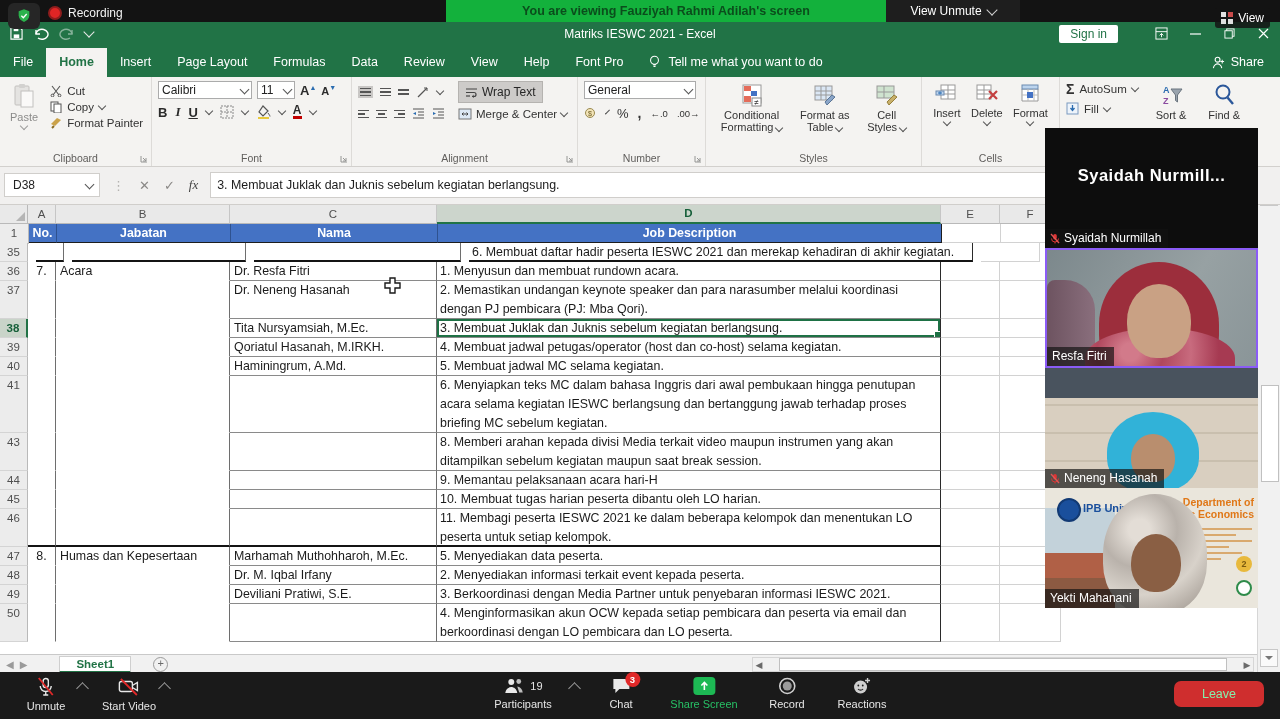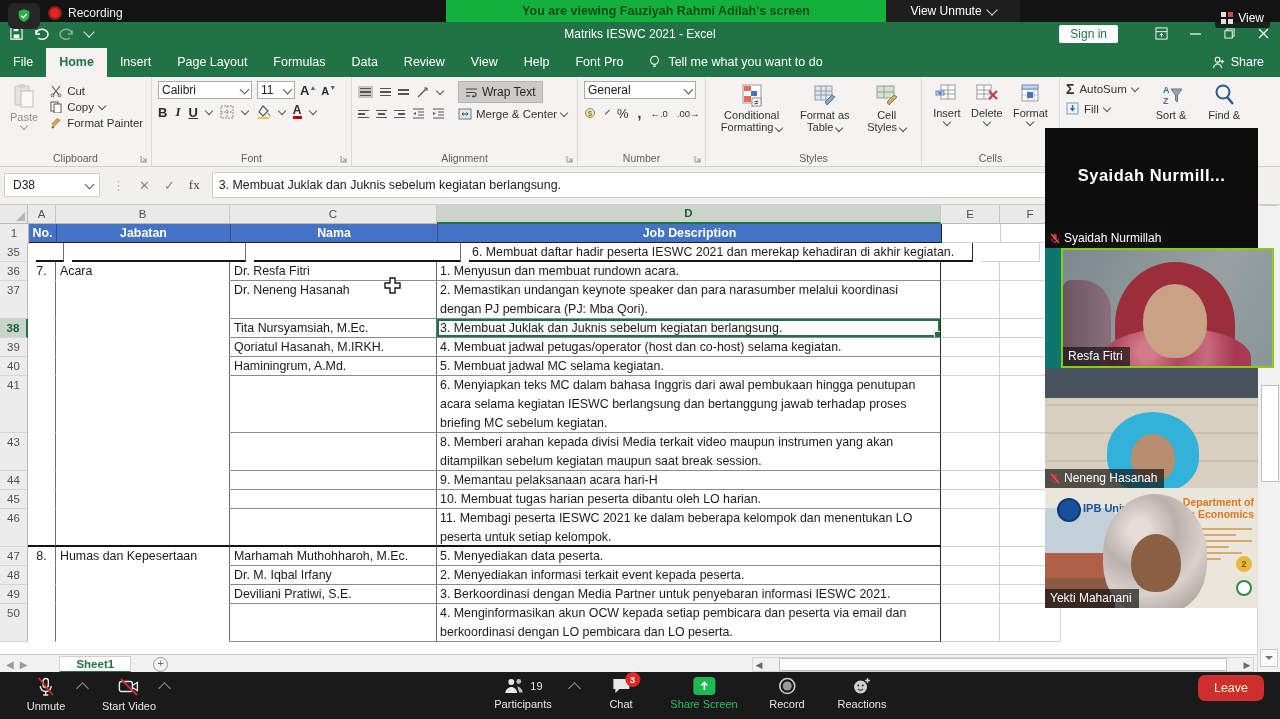--- a/index.html
+++ b/index.html
@@ -106,21 +106,21 @@
   .sarr{color:#6a6a6a;font-size:9px;width:12px;text-align:center;}
 
   
   .vstrip{position:absolute;top:128px;right:0;width:22px;bottom:47px;background:#f1f1f1;border-left:1px solid #d6d6d6;z-index:12;}
   .vbtn{width:16px;height:16px;background:#fafafa;border:1px solid #c8c8c8;margin:3px auto;display:flex;align-items:center;justify-content:center;}
   .vthumb{position:absolute;left:3px;width:16px;background:#fff;border:1px solid #c0c0c0;}
 
   
   .vpanel{position:absolute;left:1045px;top:128px;width:206px;height:480px;z-index:35;background:#0f766e;}
   .vtile{position:relative;width:213px;height:120px;overflow:hidden;box-sizing:border-box;background:#1a1a1a;}
-  .vtile.active{border:2px solid #84cc16;margin-left:16px;}
+  .vtile.active{border:2px solid #8b5cf6;}
   .vlabel{position:absolute;left:0;bottom:0;background:rgba(18,18,18,.68);color:#fff;font-size:12px;
     padding:2px 7px 3px 5px;display:flex;align-items:center;gap:4px;max-width:95%;white-space:nowrap;}
   .vcenter{position:absolute;left:0;right:0;top:38px;text-align:center;color:#fff;font-weight:bold;font-size:16.5px;letter-spacing:.5px;}
 
   
   .scene-resfa{position:absolute;inset:0;background:linear-gradient(120deg,#7c888c,#97a1a3 60%,#8a9598);}
   .resfa-curtain{position:absolute;left:0;top:30px;width:48px;bottom:0;background:linear-gradient(90deg,#6d5360,#8a6f7d);border-radius:8px 30px 0 0;}
   .hijab{position:absolute;border-radius:50% 50% 42% 42%;}
   .face{position:absolute;border-radius:50% 50% 46% 46%;}
   .scene-resfa .hijab{left:52px;top:12px;width:120px;height:125px;background:#9c2e3c;}
@@ -145,22 +145,22 @@
   .scene-yekti .face{left:86px;top:46px;width:50px;height:58px;background:#8a5f44;}
   .badge25{position:absolute;right:6px;bottom:36px;width:16px;height:16px;border-radius:50%;background:#e8b93c;
     color:#7a5a10;font-size:9px;font-weight:bold;text-align:center;line-height:16px;}
   .badgegreen{position:absolute;right:6px;bottom:12px;width:16px;height:16px;border-radius:50%;background:#fff;border:2px solid #2e8b4a;box-sizing:border-box;}
 
   
   .zbar{position:absolute;left:0;right:0;bottom:0;height:47px;background:#1a1a1a;z-index:50;}
   .zitem{position:absolute;top:5px;display:flex;flex-direction:column;align-items:center;gap:3px;
     color:#e6e6e6;font-size:11px;transform:translateX(-50%);}
   .zchev{position:absolute;top:12px;width:8px;height:8px;border-right:1.6px solid #9a9a9a;border-top:1.6px solid #9a9a9a;transform:rotate(-45deg);}
-  .leave{position:absolute;right:16px;top:3px;background:#cf2e2e;color:#fef9c3;font-size:12.5px;
-    padding:6px 16px;border-radius:7px;}
+  .leave{position:absolute;right:16px;top:9px;background:#cf2e2e;color:#86efac;font-size:12.5px;
+    padding:6px 28px;border-radius:7px;}
   .badge3{position:absolute;top:-5px;right:-9px;background:#e02828;color:#fff;font-size:9.5px;font-weight:bold;
     width:15px;height:15px;border-radius:50%;text-align:center;line-height:15px;}
   .sharesq{width:22px;height:18px;background:#1db954;border-radius:4px;display:flex;align-items:center;justify-content:center;}
   .greenlbl{color:#27c065;}
 
   
   .cursor{position:absolute;left:384px;top:277px;z-index:60;}
 </style>
 </head>
 <body>
@@ -615,21 +615,21 @@
 
   <div class="fbar">
     <div class="namebox">
       <span>D38</span>
       <span class="cchev" style="margin-left:auto;margin-right:6px"></span>
     </div>
     <div class="fx-icons">
       <span style="color:#b5b3b0">⋮</span>
       <span>✕</span>
       <span>✓</span>
-      <span style="font-family:'Liberation Serif',serif;color:#444">fx</span>
+      <span style="font-family:'Liberation Serif',serif;font-style:italic;color:#444">fx</span>
     </div>
     <div class="finput">
       <span>3. Membuat Juklak dan Juknis sebelum kegiatan berlangsung.</span>
     </div>
   </div>
 
   <div class="sheet">
     <div class="colstrip">
       <div class="corner" style="width:28px"></div>
       <div class="ch" style="width:28px">A</div>

